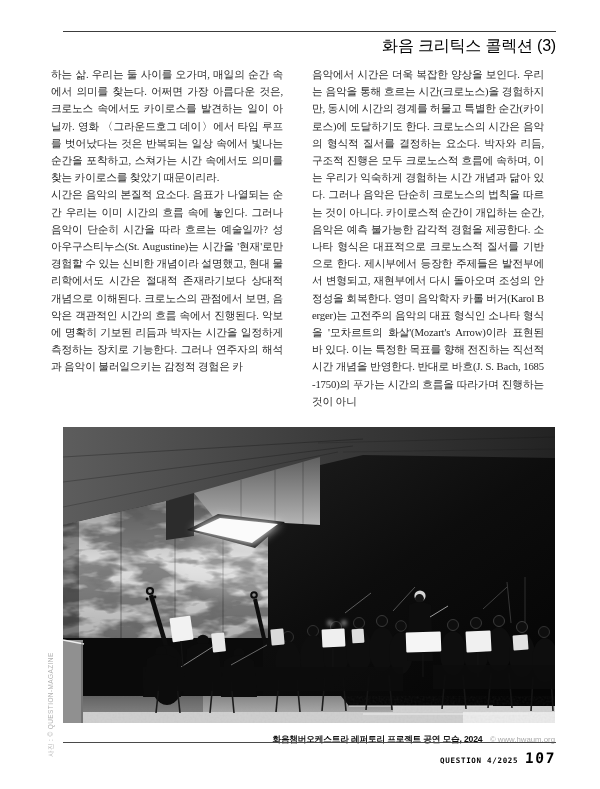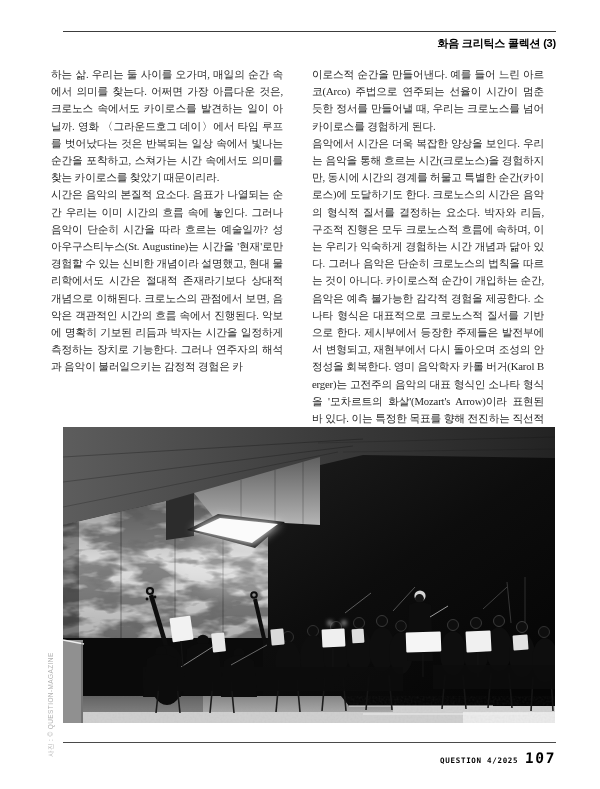--- a/index.html
+++ b/index.html
@@ -4,22 +4,22 @@
 <style>
   html,body { margin:0; padding:0; background:#e9e9e9; }
   .page {
     position:relative; width:600px; height:789px; margin:0 auto;
     background:#ffffff; overflow:hidden;
     font-family:"Liberation Serif","DejaVu Serif",serif; color:#1f1f1f;
   }
   .top-rule { position:absolute; left:63px; top:31px; width:493px; height:1px; background:#3c3c3c; }
   .header-title {
     position:absolute; left:63px; top:36px; width:493px; text-align:right;
-    font-family:"Liberation Sans","DejaVu Sans",sans-serif; font-weight:bold;
-    font-size:11px; color:#000; letter-spacing:-0.2px;
+    font-family:"Liberation Sans","DejaVu Sans",sans-serif; font-weight:normal;
+    font-size:16px; color:#000; letter-spacing:-0.2px;
   }
   .columns { position:absolute; left:51px; top:66px; width:493px; display:flex; gap:29px; }
   .col { width:232px; font-size:10.7px; line-height:17.2px; text-align:justify; word-break:break-all; letter-spacing:-0.15px; color:#262626; }
   .col p { margin:0; }
   .col p + p { margin-top:0; }
   .section-heading {
     font-family:"Liberation Sans","DejaVu Sans",sans-serif;
     font-size:11.5px; font-weight:bold; color:#000; margin:25px 0 12px 0; letter-spacing:-0.2px;
   }
   figure.photo { position:absolute; left:63px; top:427px; width:492px; margin:0; }
@@ -51,21 +51,20 @@
 
   <div class="top-rule"></div>
   <div class="header-title">화음 크리틱스 콜렉션 (3)</div>
 
   <div class="columns">
     <div class="col">
       <p>하는 삶. 우리는 둘 사이를 오가며, 매일의 순간 속에서 의미를 찾는다. 어쩌면 가장 아름다운 것은, 크로노스 속에서도 카이로스를 발견하는 일이 아닐까. 영화 〈그라운드호그 데이〉에서 타임 루프를 벗어났다는 것은 반복되는 일상 속에서 빛나는 순간을 포착하고, 스쳐가는 시간 속에서도 의미를 찾는 카이로스를 찾았기 때문이리라.</p>
       <p>시간은 음악의 본질적 요소다. 음표가 나열되는 순간 우리는 이미 시간의 흐름 속에 놓인다. 그러나 음악이 단순히 시간을 따라 흐르는 예술일까? 성 아우구스티누스(St. Augustine)는 시간을 '현재'로만 경험할 수 있는 신비한 개념이라 설명했고, 현대 물리학에서도 시간은 절대적 존재라기보다 상대적 개념으로 이해된다. 크로노스의 관점에서 보면, 음악은 객관적인 시간의 흐름 속에서 진행된다. 악보에 명확히 기보된 리듬과 박자는 시간을 일정하게 측정하는 장치로 기능한다. 그러나 연주자의 해석과 음악이 불러일으키는 감정적 경험은 카</p>
     </div>
     <div class="col">
-      <p>이로스적 순간을 만들어낸다. 예를 들어 느린 아르코(Arco) 주법으로 연주되는 선율이 시간이 멈춘 듯한 정서를 만들어낼 때, 우리는 크로노스를 넘어 카이로스를 경험하게 된다.</p>
       <p>음악에서 시간은 더욱 복잡한 양상을 보인다. 우리는 음악을 통해 흐르는 시간(크로노스)을 경험하지만, 동시에 시간의 경계를 허물고 특별한 순간(카이로스)에 도달하기도 한다. 크로노스의 시간은 음악의 형식적 질서를 결정하는 요소다. 박자와 리듬, 구조적 진행은 모두 크로노스적 흐름에 속하며, 이는 우리가 익숙하게 경험하는 시간 개념과 닮아 있다. 그러나 음악은 단순히 크로노스의 법칙을 따르는 것이 아니다. 카이로스적 순간이 개입하는 순간, 음악은 예측 불가능한 감각적 경험을 제공한다. 소나타 형식은 대표적으로 크로노스적 질서를 기반으로 한다. 제시부에서 등장한 주제들은 발전부에서 변형되고, 재현부에서 다시 돌아오며 조성의 안정성을 회복한다. 영미 음악학자 카롤 버거(Karol Berger)는 고전주의 음악의 대표 형식인 소나타 형식을 '모차르트의 화살'(Mozart's Arrow)이라 표현된 바 있다. 이는 특정한 목표를 향해 전진하는 직선적 시간 개념을 반영한다. 반대로 바흐(J. S. Bach, 1685-1750)의 푸가는 시간의 흐름을 따라가며 진행하는 것이 아니</p>
     </div>
   </div>
 
   <figure class="photo">
     <svg width="492" height="296" viewBox="0 0 492 296">
       <defs>
         <linearGradient id="ceilGrad" x1="0" y1="0" x2="1" y2="0">
           <stop offset="0" stop-color="#5d5d5d"></stop>
           <stop offset="0.55" stop-color="#3a3a3a"></stop>
@@ -292,20 +291,24 @@
               <line x1="488" y1="250" x2="490" y2="284"></line>
             <line x1="96" y1="258" x2="93" y2="286"></line>
               <line x1="114" y1="258" x2="117" y2="286"></line>
           </g>
 
           <rect x="80" y="240" width="260" height="24" fill="#0c0c0c" opacity="0.9"></rect>
           <rect x="370" y="238" width="122" height="24" fill="#0c0c0c" opacity="0.9"></rect>
         </g>
       </g>
     </svg>
+    <figcaption>
+      <span class="caption-main">화음챔버오케스트라 레퍼토리 프로젝트 공연 모습, 2024</span>
+      <span class="caption-credit">© www.hwaum.org</span>
+    </figcaption>
   </figure>
 
   <div class="footer-rule"></div>
   <div class="footer">
     <span class="issue">QUESTION 4/2025</span>
     <span class="pagenum">107</span>
   </div>
 
   <div class="side-credit">사진 : © QUESTION-MAGAZINE</div>
 

